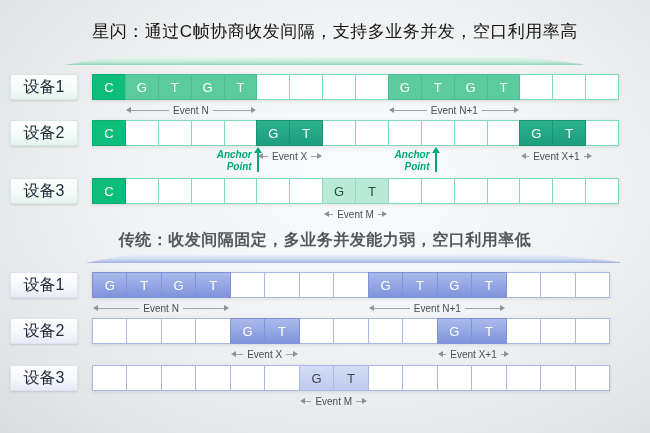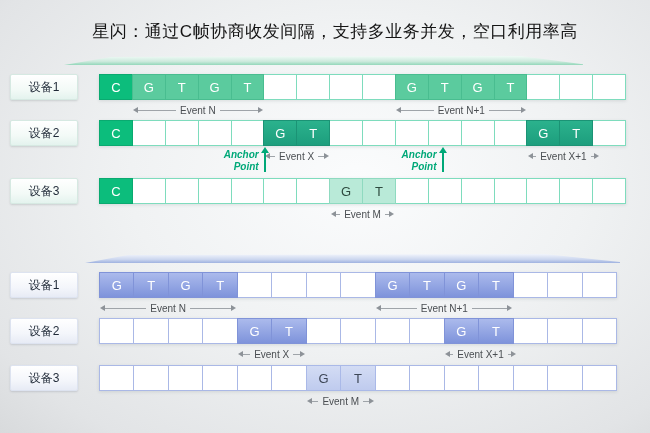--- a/index.html
+++ b/index.html
@@ -17,23 +17,23 @@
     background:linear-gradient(180deg,#f0faf6 0%,#cdeadd 60%,#93d7ba 100%);
     clip-path:polygon(0 100%,9% 10%,88% 0,100% 92%,100% 100%);
   }
   .divider.blue{
     left:85px;top:254px;width:535px;
     background:linear-gradient(180deg,#f1f4fb 0%,#ccd7ef 60%,#9fb2e0 100%);
     clip-path:polygon(0 100%,8% 12%,86% 0,100% 90%,100% 100%);
   }
   .device-row{position:absolute;left:10px;display:flex;}
   .dev-label{
-    width:66px;height:24px;margin-right:21px;flex:0 0 auto;
+    width:66px;height:24px;margin-right:14px;flex:0 0 auto;
     display:flex;align-items:center;justify-content:center;
-    font-size:12px;color:#1f2937;
+    font-size:16px;color:#1f2937;
     border:1px solid #d6e9e2;border-radius:2px;
     background:linear-gradient(180deg,#ffffff 0%,#f3faf7 60%,#e4f3ee 100%);
     box-shadow:0 1px 2px rgba(60,80,75,.18);
   }
   .blue-sec .dev-label{
     border-color:#dde3f0;
     background:linear-gradient(180deg,#ffffff 0%,#f4f6fb 60%,#e7ebf5 100%);
     box-shadow:0 1px 2px rgba(60,70,95,.18);
   }
   .track{position:relative;}
@@ -195,20 +195,21 @@
             <span class="ah l"></span>
             <span class="eline"></span>
             <span class="etext">Event M</span>
             <span class="eline"></span>
             <span class="ah r"></span>
           </div>
         </div>
       </div>
   </div>
 
+  <h2 class="sec-title t-bottom">传统：收发间隔固定，多业务并发能力弱，空口利用率低</h2>
   <div class="divider blue"></div>
 
   <div class="device-row blue-sec r-t1">
     <div class="dev-label">设备1</div>
     <div class="track w-bot">
         <div class="grid blue-grid">
           <div class="cell b1">G</div>
           <div class="cell b1">T</div>
           <div class="cell b1">G</div>
           <div class="cell b1">T</div>

